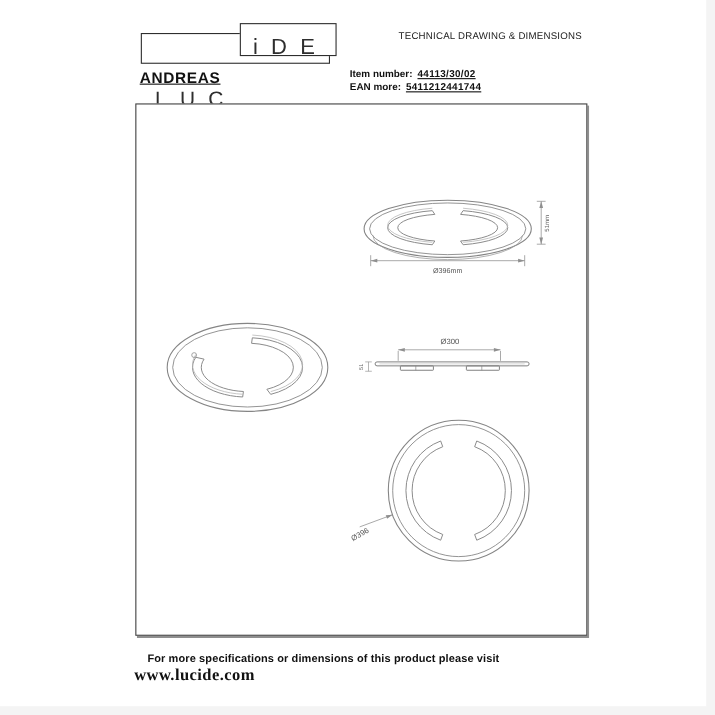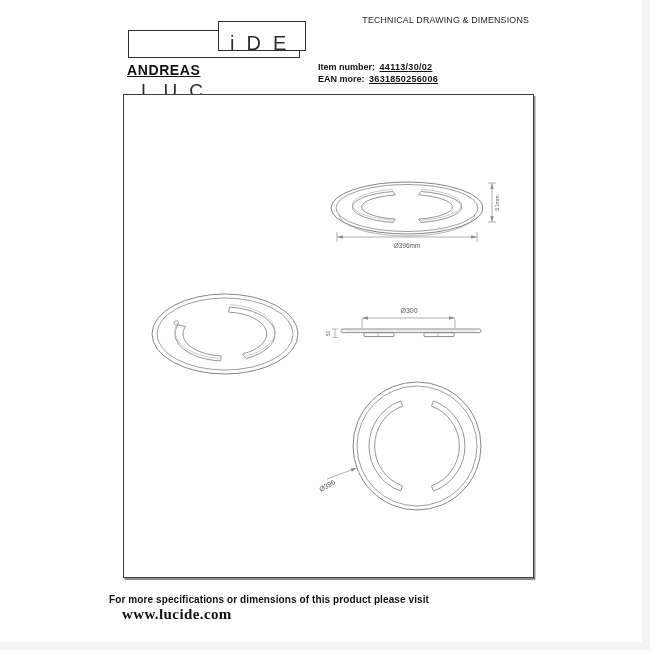--- a/index.html
+++ b/index.html
@@ -6,37 +6,37 @@
   .page{position:relative;width:650px;height:650px;background:#ffffff;
         font-family:"Liberation Sans",sans-serif;overflow:hidden;color:#111;}
   .abs{position:absolute;}
 
   
   .logo{position:absolute;left:126px;top:20px;width:186px;height:42px;}
   .logo .r1{position:absolute;left:2px;top:10px;width:170px;height:26px;border:1.6px solid #2e2e2e;}
   .logo .r2{position:absolute;left:92px;top:1px;width:86px;height:28px;border:1.6px solid #2e2e2e;background:#fff;}
   .logo .t1{position:absolute;left:15px;top:20px;font-size:19px;letter-spacing:12px;color:#2e2e2e;margin-top:40px;}
   .logo .t2{position:absolute;left:104px;top:12px;font-size:20px;letter-spacing:12px;color:#2e2e2e;}
-  .doctype{position:absolute;top:15px;right:121px;font-size:8.8px;letter-spacing:0.2px;color:#222;margin-left:36px;}
+  .doctype{position:absolute;top:27px;right:121px;font-size:8.8px;letter-spacing:0.2px;color:#222;margin-left:36px;}
   .product{position:absolute;left:127px;top:62px;font-size:14px;font-weight:bold;letter-spacing:0.6px;text-decoration:underline;}
   .itemblock{position:absolute;left:318px;top:61px;font-size:9px;line-height:12px;color:#111;}
   .itemblock .lbl{font-weight:bold;text-align:right;}
   .itemblock .val{font-weight:bold;letter-spacing:0.3px;padding-left:2px;text-decoration:underline;}
 
   
   .drawbox{position:absolute;left:123px;top:94px;width:409px;height:482px;
            border:1.8px solid #404040;box-shadow:1.5px 2px 0 #8f8f8f;background:#fff;}
   .svgA{left:325px;top:160px;}
   .svgB{left:145px;top:288px;}
   .svgC{left:325px;top:300px;}
   .svgD{left:315px;top:378px;}
   text{font-family:"Liberation Sans",sans-serif;}
 
   
-  .f1{position:absolute;left:109px;top:594px;font-size:10px;font-weight:bold;letter-spacing:0.1px;}
+  .f1{position:absolute;left:134px;top:594px;font-size:10px;font-weight:bold;letter-spacing:0.1px;}
   .f2{position:absolute;left:122px;top:606px;font-size:15px;font-weight:bold;letter-spacing:0.4px;font-family:Liberation Serif, serif;}
 
   
   .edge-r{position:absolute;right:0;top:0;width:8px;height:100%;background:#f4f4f4;}
   .edge-b{position:absolute;left:0;bottom:0;width:100%;height:8px;background:#f4f4f4;}
 </style>
 </head>
 <body>
 
 <div class="page">
@@ -51,21 +51,21 @@
   <div class="doctype">TECHNICAL DRAWING &amp; DIMENSIONS</div>
   <div class="product">ANDREAS</div>
 
   <div class="itemblock">
     <div>
       <span class="lbl">Item number:</span>
       <span class="val">44113/30/02</span>
     </div>
     <div>
       <span class="lbl">EAN more:</span>
-      <span class="val">3631850256006</span>
+      <span class="val">5411212441744</span>
     </div>
   </div>
 
   <div class="drawbox"></div>
 
   <svg class="abs svgA" width="185" height="95">
     <g fill="none" stroke="#858585" stroke-width="1">
       <ellipse cx="82" cy="48" rx="76" ry="26"></ellipse>
       <ellipse cx="82" cy="48" rx="71" ry="23.5" stroke-width="0.8"></ellipse>
       <path d="M14,54 A68,22 0 0 0 150,54" stroke="#9a9a9a" stroke-width="0.7"></path>

